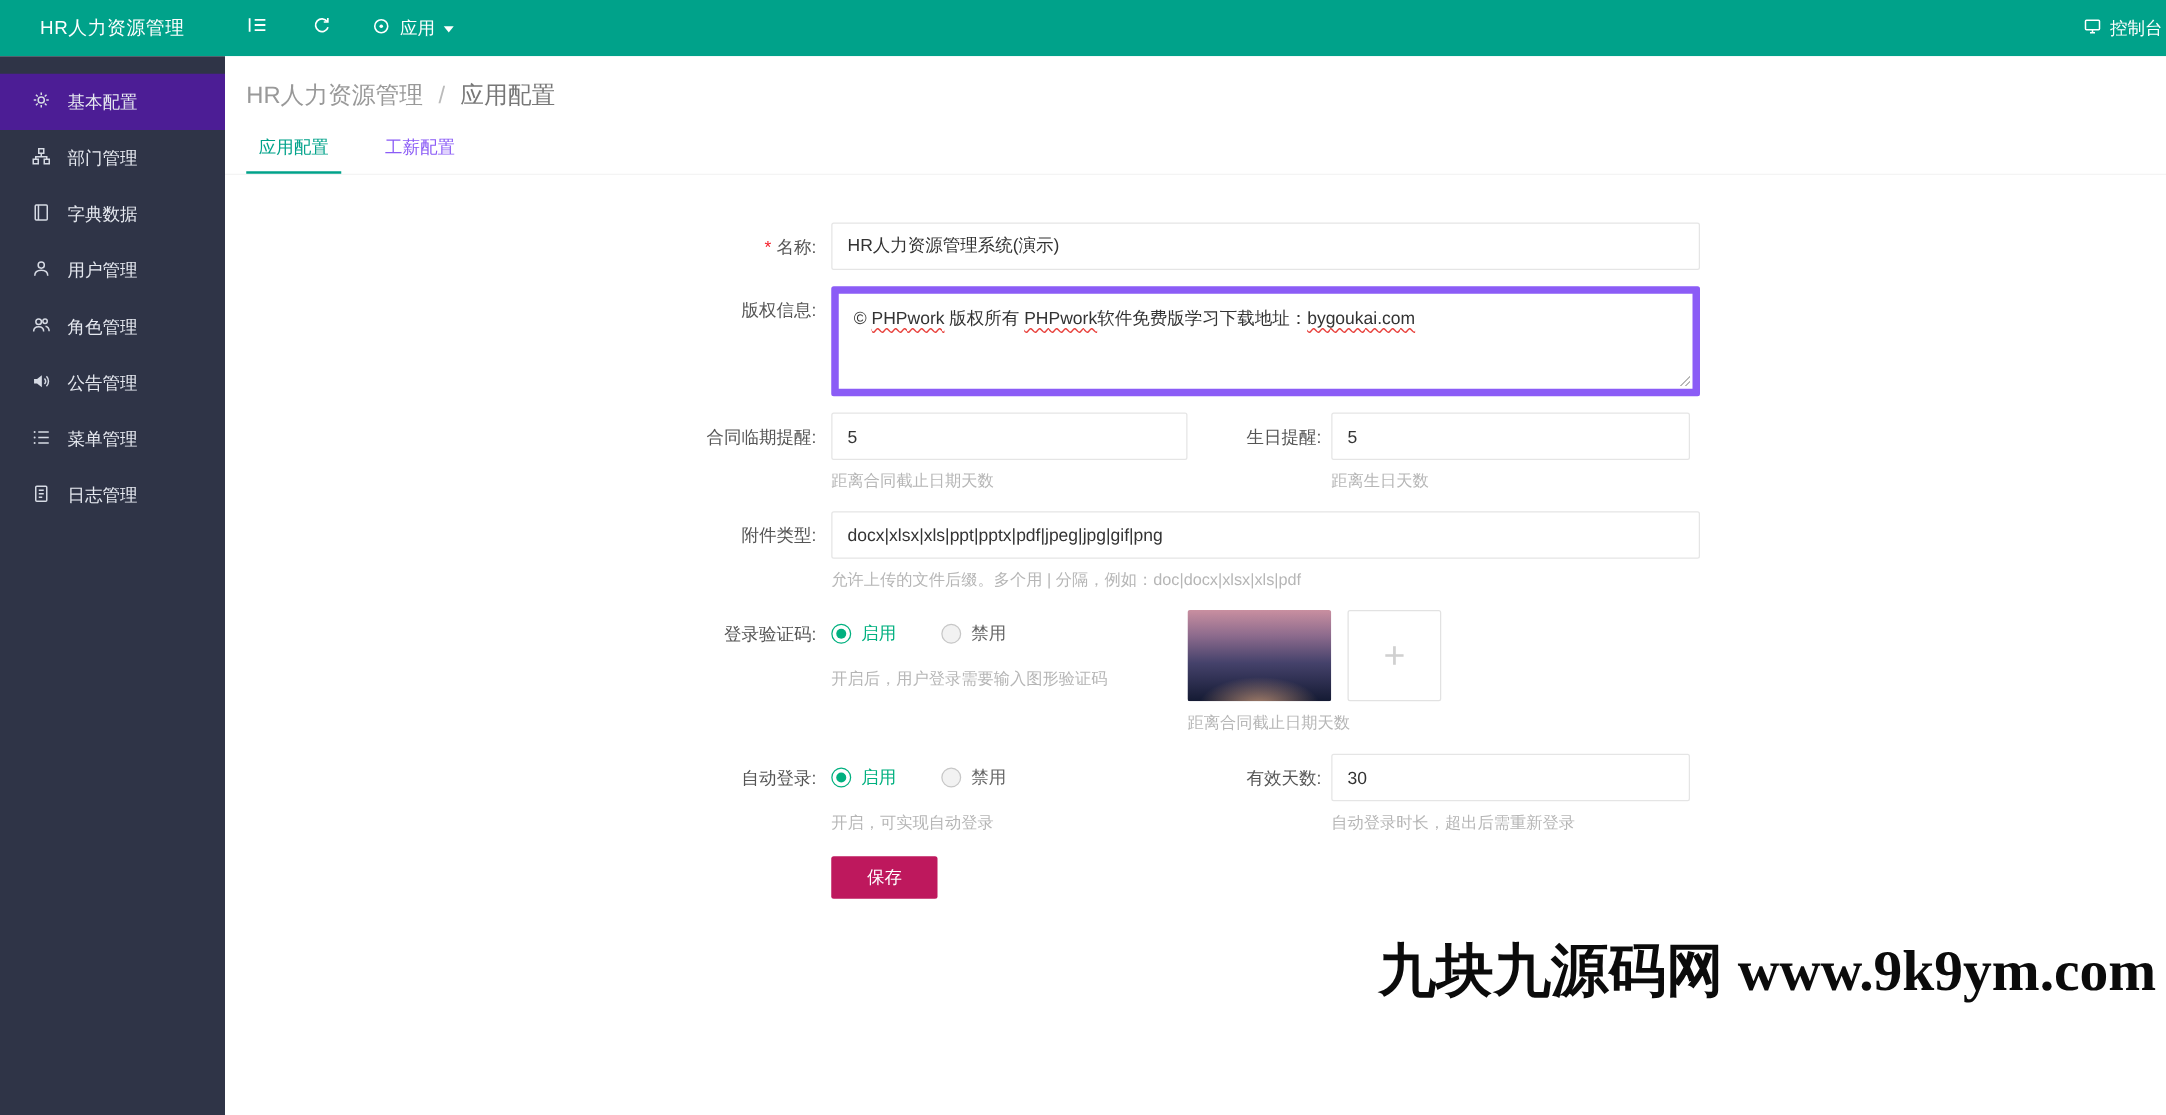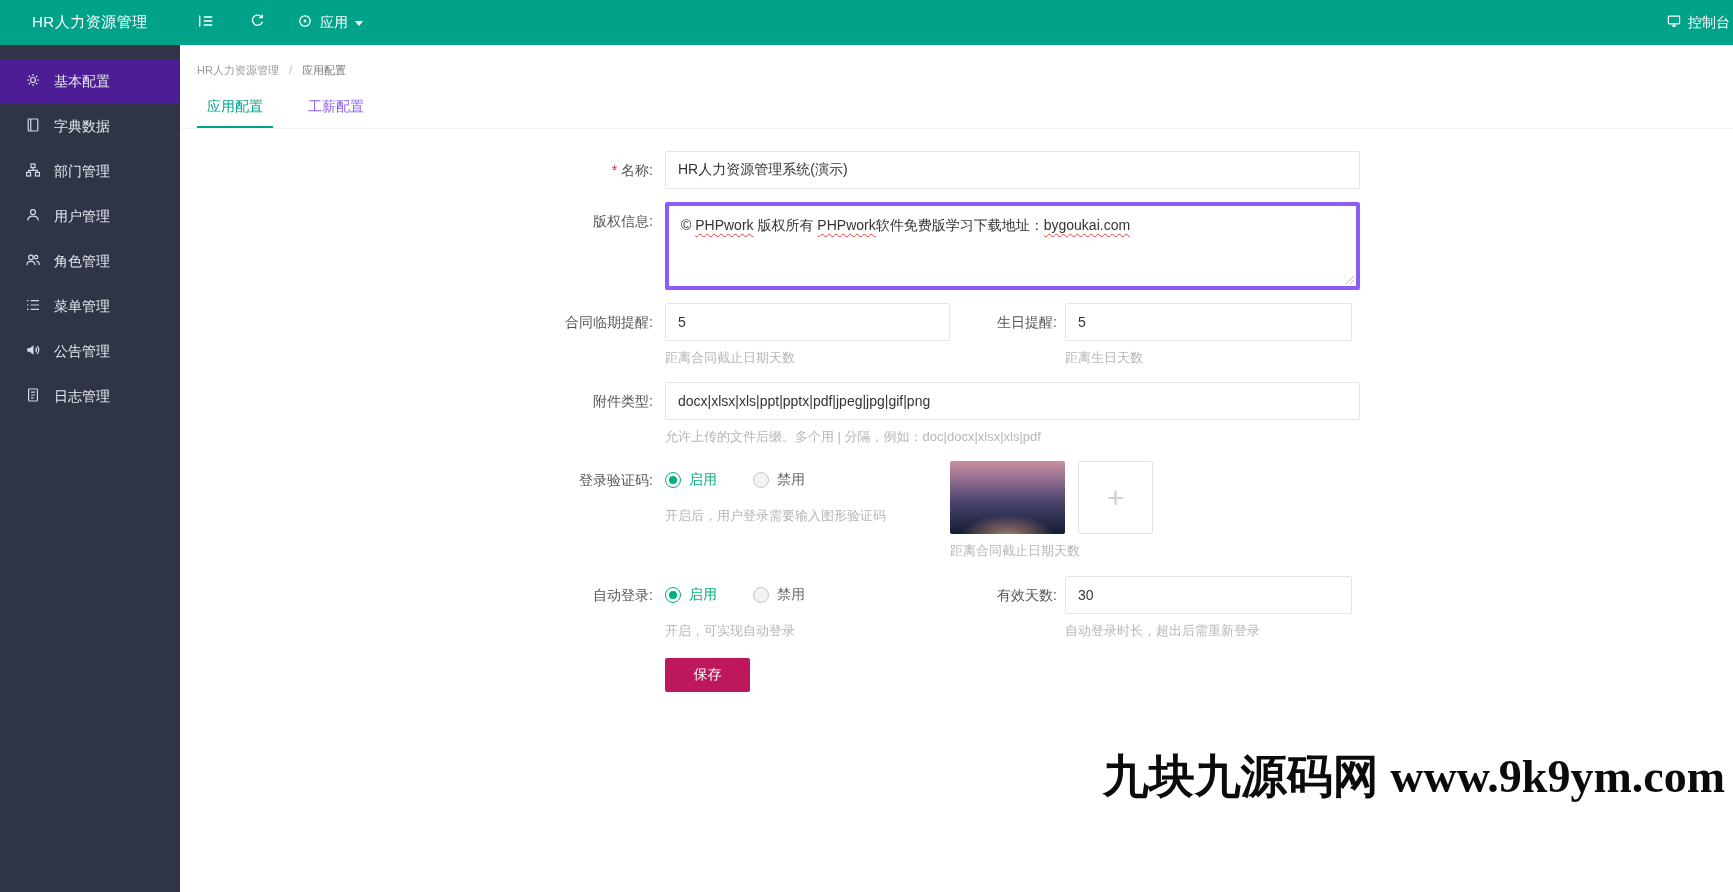--- a/index.html
+++ b/index.html
@@ -32,44 +32,44 @@
   }
   .side-item {
     height:45px; display:flex; align-items:center; gap:13px;
     padding-left:25px; color:#e6e9f0; font-size:14px; cursor:pointer;
   }
   .side-item.active { background:#4c1d95; }
   .side-item svg { stroke:#d6dae4; fill:none; stroke-width:1.5; flex-shrink:0; }
 
   
   .main { position:absolute; top:45px; left:180px; right:0; bottom:0; background:#fff; }
-  .breadcrumb { padding:18px 0 0 17px; font-size:11px; color:#999; }
+  .breadcrumb { padding:18px 0 0 17px; font-size:19px; color:#999; }
   .breadcrumb .bc-root { cursor:pointer; }
   .breadcrumb .bc-sep { margin:0 7px; color:#bbb; }
   .breadcrumb .bc-cur { color:#777; }
   .tabs { display:flex; padding-left:17px; margin-top:12px; border-bottom:1px solid #f4f4f4; }
   .tab { padding:0 10px; height:38px; line-height:32px; font-size:14px; color:#8b5cf6; margin-right:25px; cursor:pointer; }
   .tab.active { color:#00a28a; border-bottom:2px solid #00a28a; }
 
   
-  .form { margin-top:22px; }
+  .form { margin-top:38px; }
   .row { display:flex; margin-bottom:13px; }
   .label-col { width:485px; padding-right:12px; text-align:right; font-size:14px; color:#555; line-height:38px; flex-shrink:0; }
   .label-col2 { width:115px; padding-right:8px; text-align:right; font-size:14px; color:#555; line-height:38px; flex-shrink:0; }
   .req { color:#f5222d; margin-right:4px; }
   .txt-input {
     height:38px; border:1px solid #e5e5e5; border-radius:2px; padding:0 12px;
     font-size:14px; color:#333; outline:none; background:#fff;
     font-family:"Liberation Sans","DejaVu Sans",sans-serif;
   }
   .w-full { width:695px; }
   .w-half { width:285px; }
   .w-half2 { width:287px; }
   .fake-textarea {
-    position:relative; width:695px; height:88px; border:4px solid #8b5cf6;
+    position:relative; width:695px; height:88px; border:6px solid #8b5cf6;
     border-radius:2px; padding:9px 12px; font-size:14px; color:#333; line-height:1.5;
     background:#fff; cursor:text;
   }
   .wavy {
     text-decoration:underline; text-decoration-style:wavy;
     text-decoration-color:#e8413c; text-underline-offset:3px; text-decoration-thickness:1px;
   }
   .resize-corner {
     position:absolute; right:2px; bottom:2px; width:10px; height:10px;
     background:repeating-linear-gradient(135deg, transparent 0 2px, #b9b9b9 2px 3px);
@@ -154,65 +154,65 @@
 <div class="sidebar">
   <div class="side-item active">
     <span><svg width="16" height="16" viewBox="0 0 20 20">
           <circle cx="10" cy="10" r="3.1"></circle>
           <path d="M10 2.5 V5 M10 15 V17.5 M2.5 10 H5 M15 10 H17.5 M4.7 4.7 L6.5 6.5 M13.5 13.5 L15.3 15.3 M4.7 15.3 L6.5 13.5 M13.5 6.5 L15.3 4.7"></path>
         </svg></span>
     <span>基本配置</span>
   </div>
   <div class="side-item">
     <span><svg width="16" height="16" viewBox="0 0 20 20">
-          <rect x="4" y="2.5" width="12" height="15" rx="1"></rect>
-          <path d="M7.2 2.5 V17.5"></path>
-        </svg></span>
-    <span>字典数据</span>
-  </div>
-  <div class="side-item">
-    <span><svg width="16" height="16" viewBox="0 0 20 20">
           <rect x="7.5" y="2.5" width="5" height="4.5"></rect>
           <rect x="2" y="13" width="5" height="4.5"></rect>
           <rect x="13" y="13" width="5" height="4.5"></rect>
           <path d="M10 7 V10 M4.5 13 V10.5 H15.5 V13"></path>
         </svg></span>
     <span>部门管理</span>
   </div>
   <div class="side-item">
     <span><svg width="16" height="16" viewBox="0 0 20 20">
+          <rect x="4" y="2.5" width="12" height="15" rx="1"></rect>
+          <path d="M7.2 2.5 V17.5"></path>
+        </svg></span>
+    <span>字典数据</span>
+  </div>
+  <div class="side-item">
+    <span><svg width="16" height="16" viewBox="0 0 20 20">
           <circle cx="10" cy="6.3" r="3.1"></circle>
           <path d="M3.5 17 C3.5 13.4 6.2 11.4 10 11.4 C13.8 11.4 16.5 13.4 16.5 17"></path>
         </svg></span>
     <span>用户管理</span>
   </div>
   <div class="side-item">
     <span><svg width="16" height="16" viewBox="0 0 20 20">
           <circle cx="7.4" cy="6.8" r="2.8"></circle>
           <path d="M2.4 16.5 C2.4 13.4 4.7 11.7 7.4 11.7 C10.1 11.7 12.4 13.4 12.4 16.5"></path>
           <circle cx="13.8" cy="6.3" r="2.2"></circle>
           <path d="M14.3 11.2 C16.7 11.8 17.9 13.7 17.9 16.3"></path>
         </svg></span>
     <span>角色管理</span>
   </div>
   <div class="side-item">
     <span><svg width="16" height="16" viewBox="0 0 20 20">
+          <path d="M2.8 7.8 V12.2 H5.8 L10.6 16 V4 L5.8 7.8 Z" fill="#d6dae4" stroke="none"></path>
+          <path d="M13.2 7.2 A4.2 4.2 0 0 1 13.2 12.8 M15.2 5 A7.2 7.2 0 0 1 15.2 15"></path>
+        </svg></span>
+    <span>公告管理</span>
+  </div>
+  <div class="side-item">
+    <span><svg width="16" height="16" viewBox="0 0 20 20">
           <path d="M7 4.5 H17.5 M7 10 H17.5 M7 15.5 H17.5"></path>
           <circle cx="3.4" cy="4.5" r="1" fill="#d6dae4" stroke="none"></circle>
           <circle cx="3.4" cy="10" r="1" fill="#d6dae4" stroke="none"></circle>
           <circle cx="3.4" cy="15.5" r="1" fill="#d6dae4" stroke="none"></circle>
         </svg></span>
     <span>菜单管理</span>
-  </div>
-  <div class="side-item">
-    <span><svg width="16" height="16" viewBox="0 0 20 20">
-          <path d="M2.8 7.8 V12.2 H5.8 L10.6 16 V4 L5.8 7.8 Z" fill="#d6dae4" stroke="none"></path>
-          <path d="M13.2 7.2 A4.2 4.2 0 0 1 13.2 12.8 M15.2 5 A7.2 7.2 0 0 1 15.2 15"></path>
-        </svg></span>
-    <span>公告管理</span>
   </div>
   <div class="side-item">
     <span><svg width="16" height="16" viewBox="0 0 20 20">
           <rect x="4.5" y="2.5" width="11" height="15" rx="1"></rect>
           <path d="M7.5 6.5 H12.5 M7.5 10 H12.5 M7.5 13.5 H11"></path>
         </svg></span>
     <span>日志管理</span>
   </div>
 </div>
 

